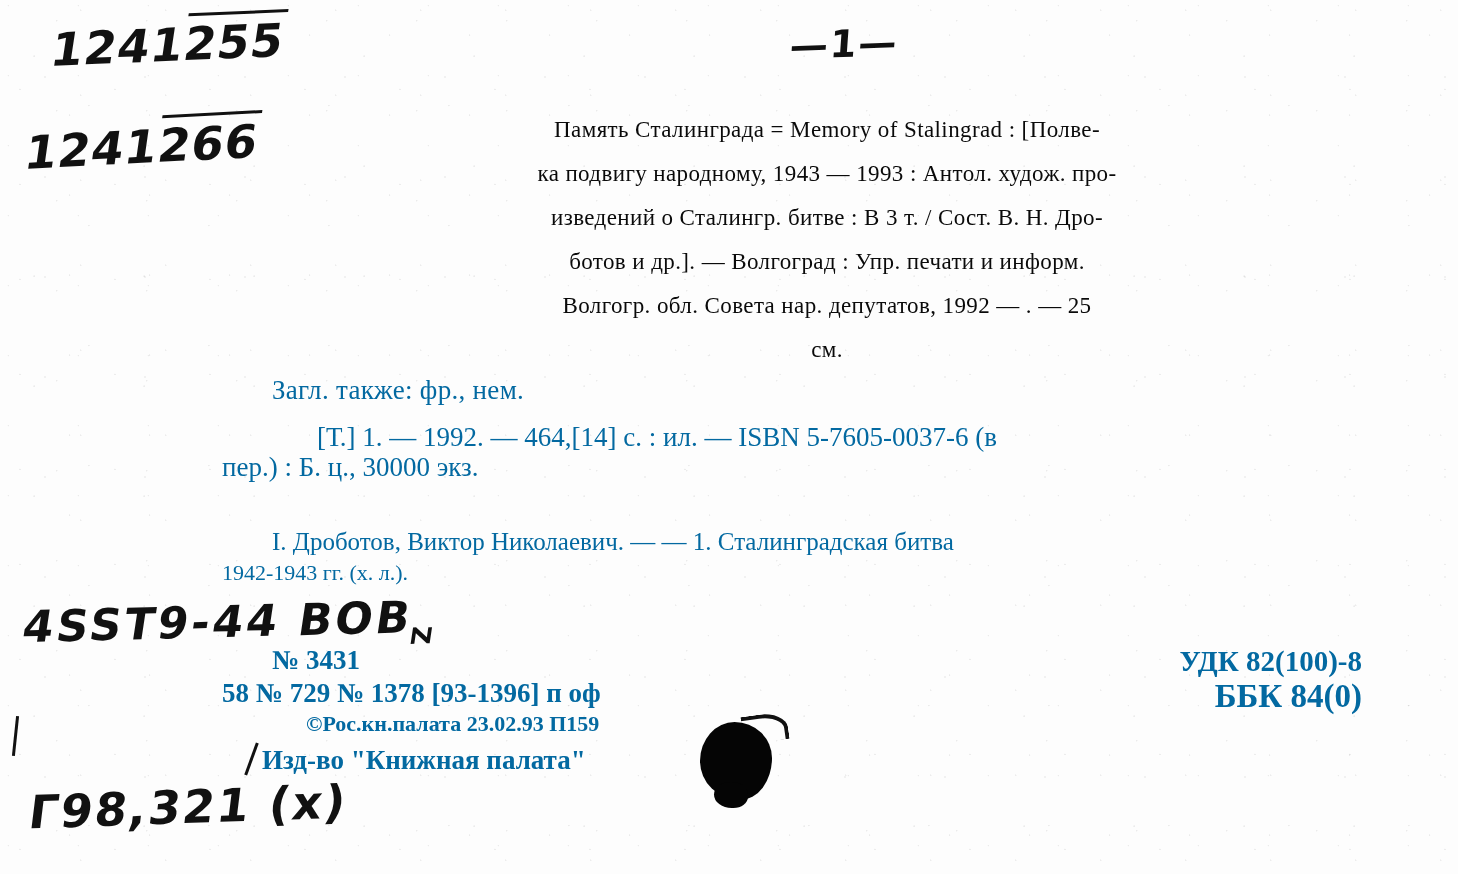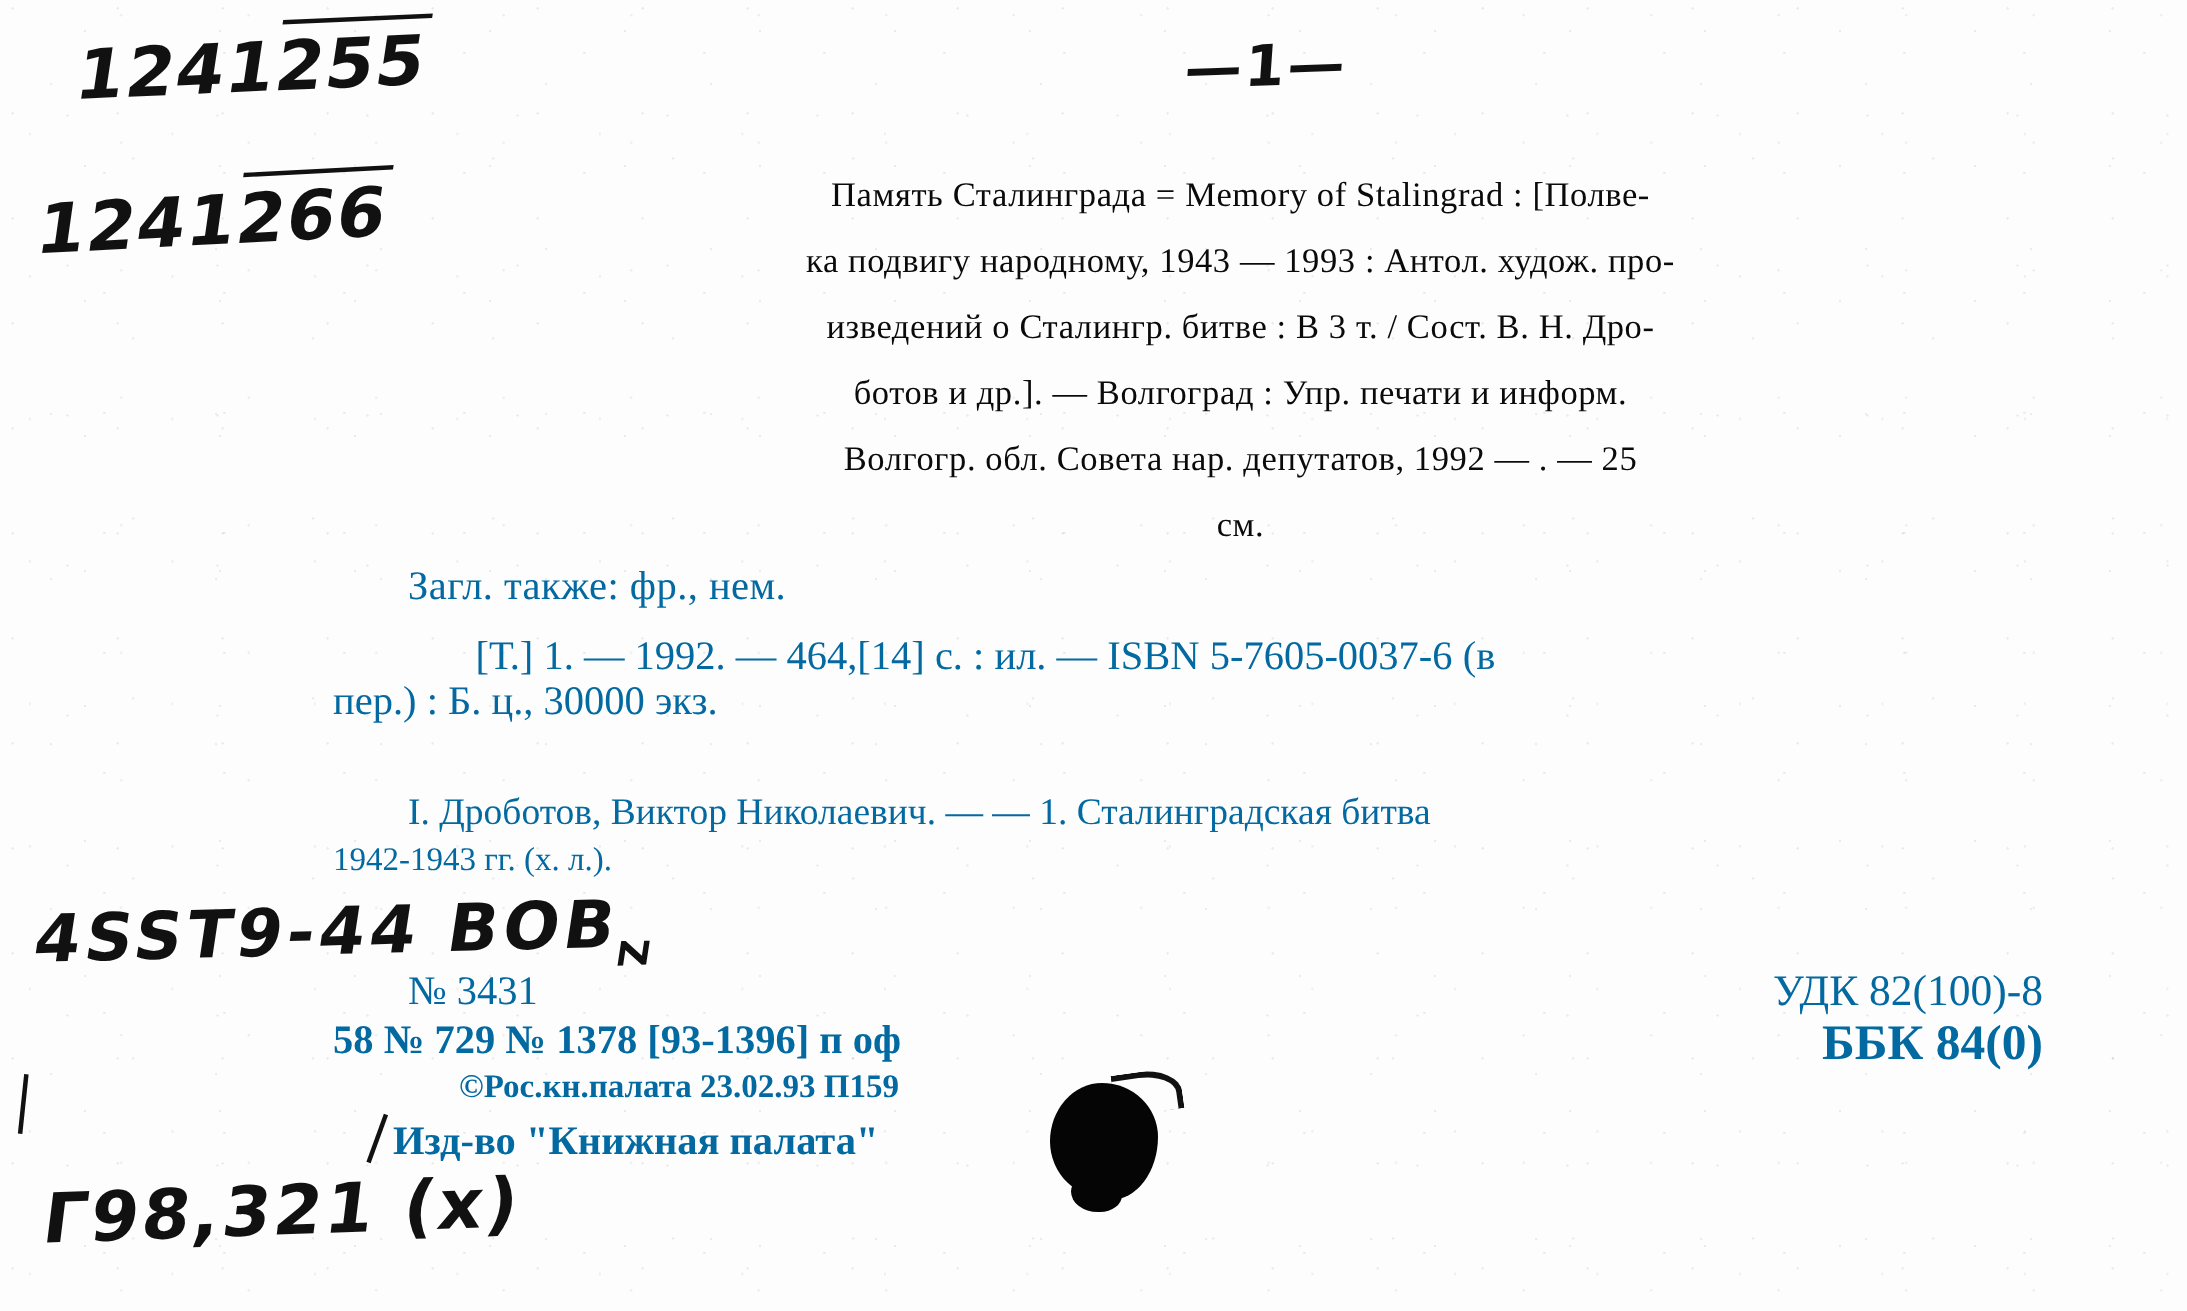--- a/index.html
+++ b/index.html
@@ -120,26 +120,26 @@
     line-height: 40px;
     letter-spacing: 0.3px;
   }
   #note1 { left: 272px; top: 370px; }
   #vol-line1 { left: 272px; top: 422px; font-size: 27px; margin-left: 45px; }
   #vol-line2 { left: 222px; top: 452px; font-size: 27px; }
 
   #tracing1 { left: 272px; top: 528px; font-size: 25px; }
   #tracing2 { left: 222px; top: 560px; font-size: 22px; }
 
-  #num-line { left: 272px; top: 645px; font-size: 27px; font-weight: 400; }
+  #num-line { left: 272px; top: 645px; font-size: 27px; font-weight: 700; }
   #codes-line { left: 222px; top: 678px; font-size: 27px; font-weight: 700; text-align: right; }
   #copyright-line { left: 262px; top: 711px; font-size: 22px; font-weight: 700; margin-left: 44px; }
   #publisher-line { left: 262px; top: 745px; font-size: 27px; font-weight: 700; }
 
-  #udk { right: 96px; top: 645px; font-size: 29px; font-weight: 400; }
+  #udk { right: 96px; top: 645px; font-size: 29px; font-weight: 700; }
   #bbk { right: 96px; top: 678px; font-size: 33px; font-weight: 700; }
 
   
   #blot {
     position: absolute;
     left: 700px;
     top: 722px;
     width: 72px;
     height: 78px;
     background: #050505;

